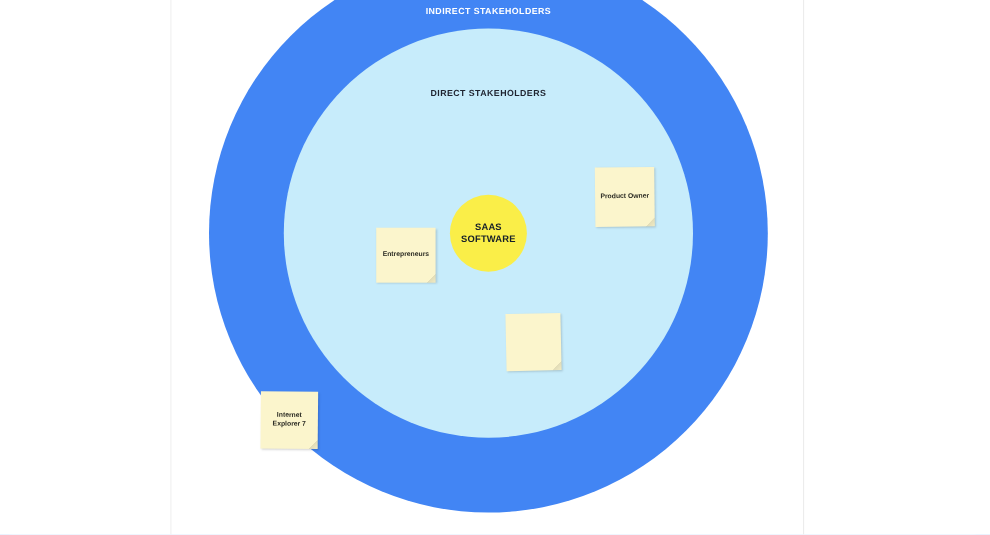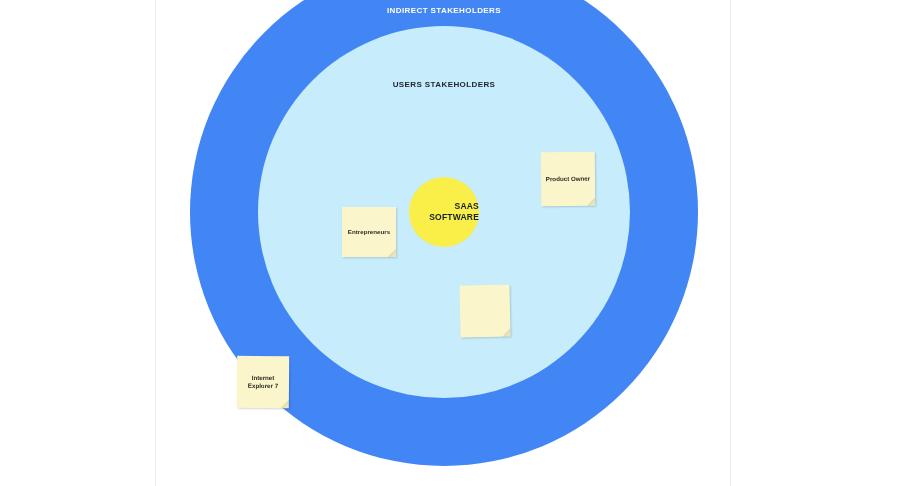--- a/index.html
+++ b/index.html
@@ -71,21 +71,21 @@
   }
   .core {
     left: 253px;
     top: 177px;
     width: 70px;
     height: 70px;
     background: #FAEE48;
     display: flex;
     align-items: center;
     justify-content: center;
-    text-align: right;
+    text-align: center;
   }
 
   .ring-label {
     position: absolute;
     width: 100%;
     text-align: center;
     font-size: 8px;
     font-weight: bold;
     letter-spacing: 0.4px;
     white-space: nowrap;
@@ -144,21 +144,21 @@
   <div class="gutter gutter-left"></div>
   <div class="gutter gutter-right"></div>
 
   <div id="canvas">
 
     <div class="ring ring-outer">
       <div class="ring-label">INDIRECT STAKEHOLDERS</div>
     </div>
 
     <div class="ring ring-middle">
-      <div class="ring-label">USERS STAKEHOLDERS</div>
+      <div class="ring-label">DIRECT STAKEHOLDERS</div>
     </div>
 
 
     <div class="ring core">
       <div class="core-label">SAAS
 SOFTWARE</div>
     </div>
 
     <div class="note note-entrepreneurs">
       <span class="note-text">Entrepreneurs</span>

